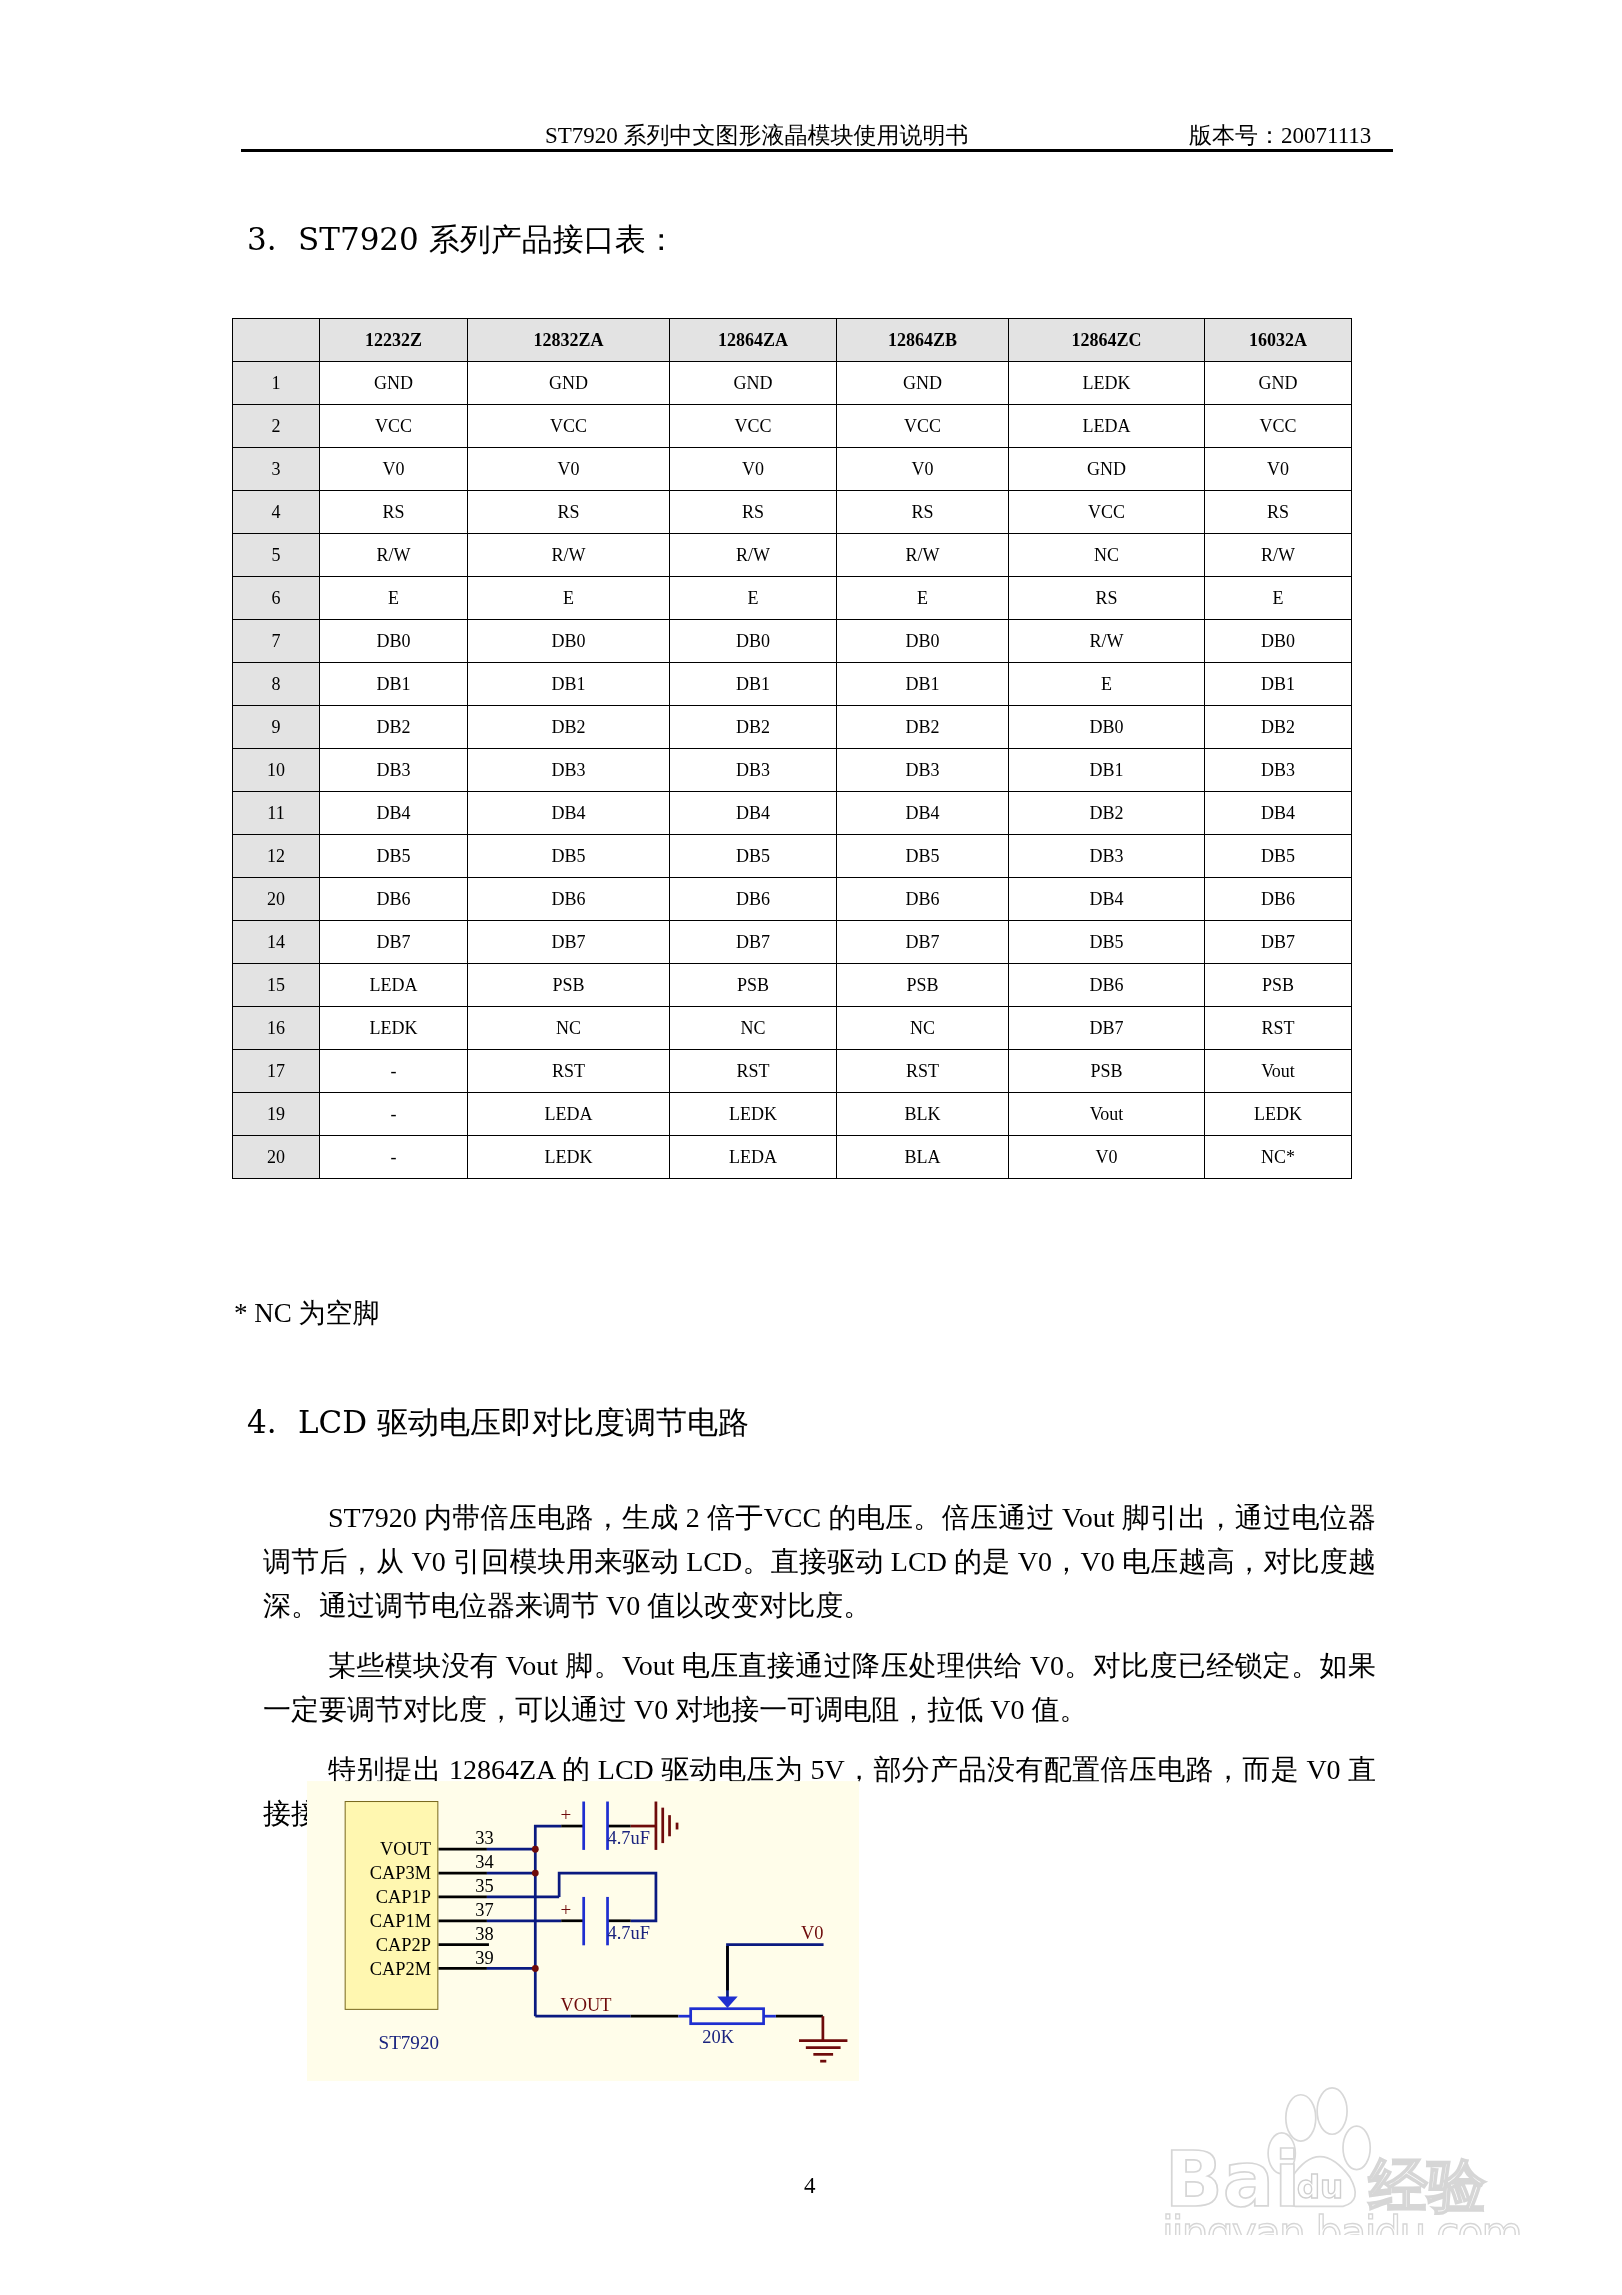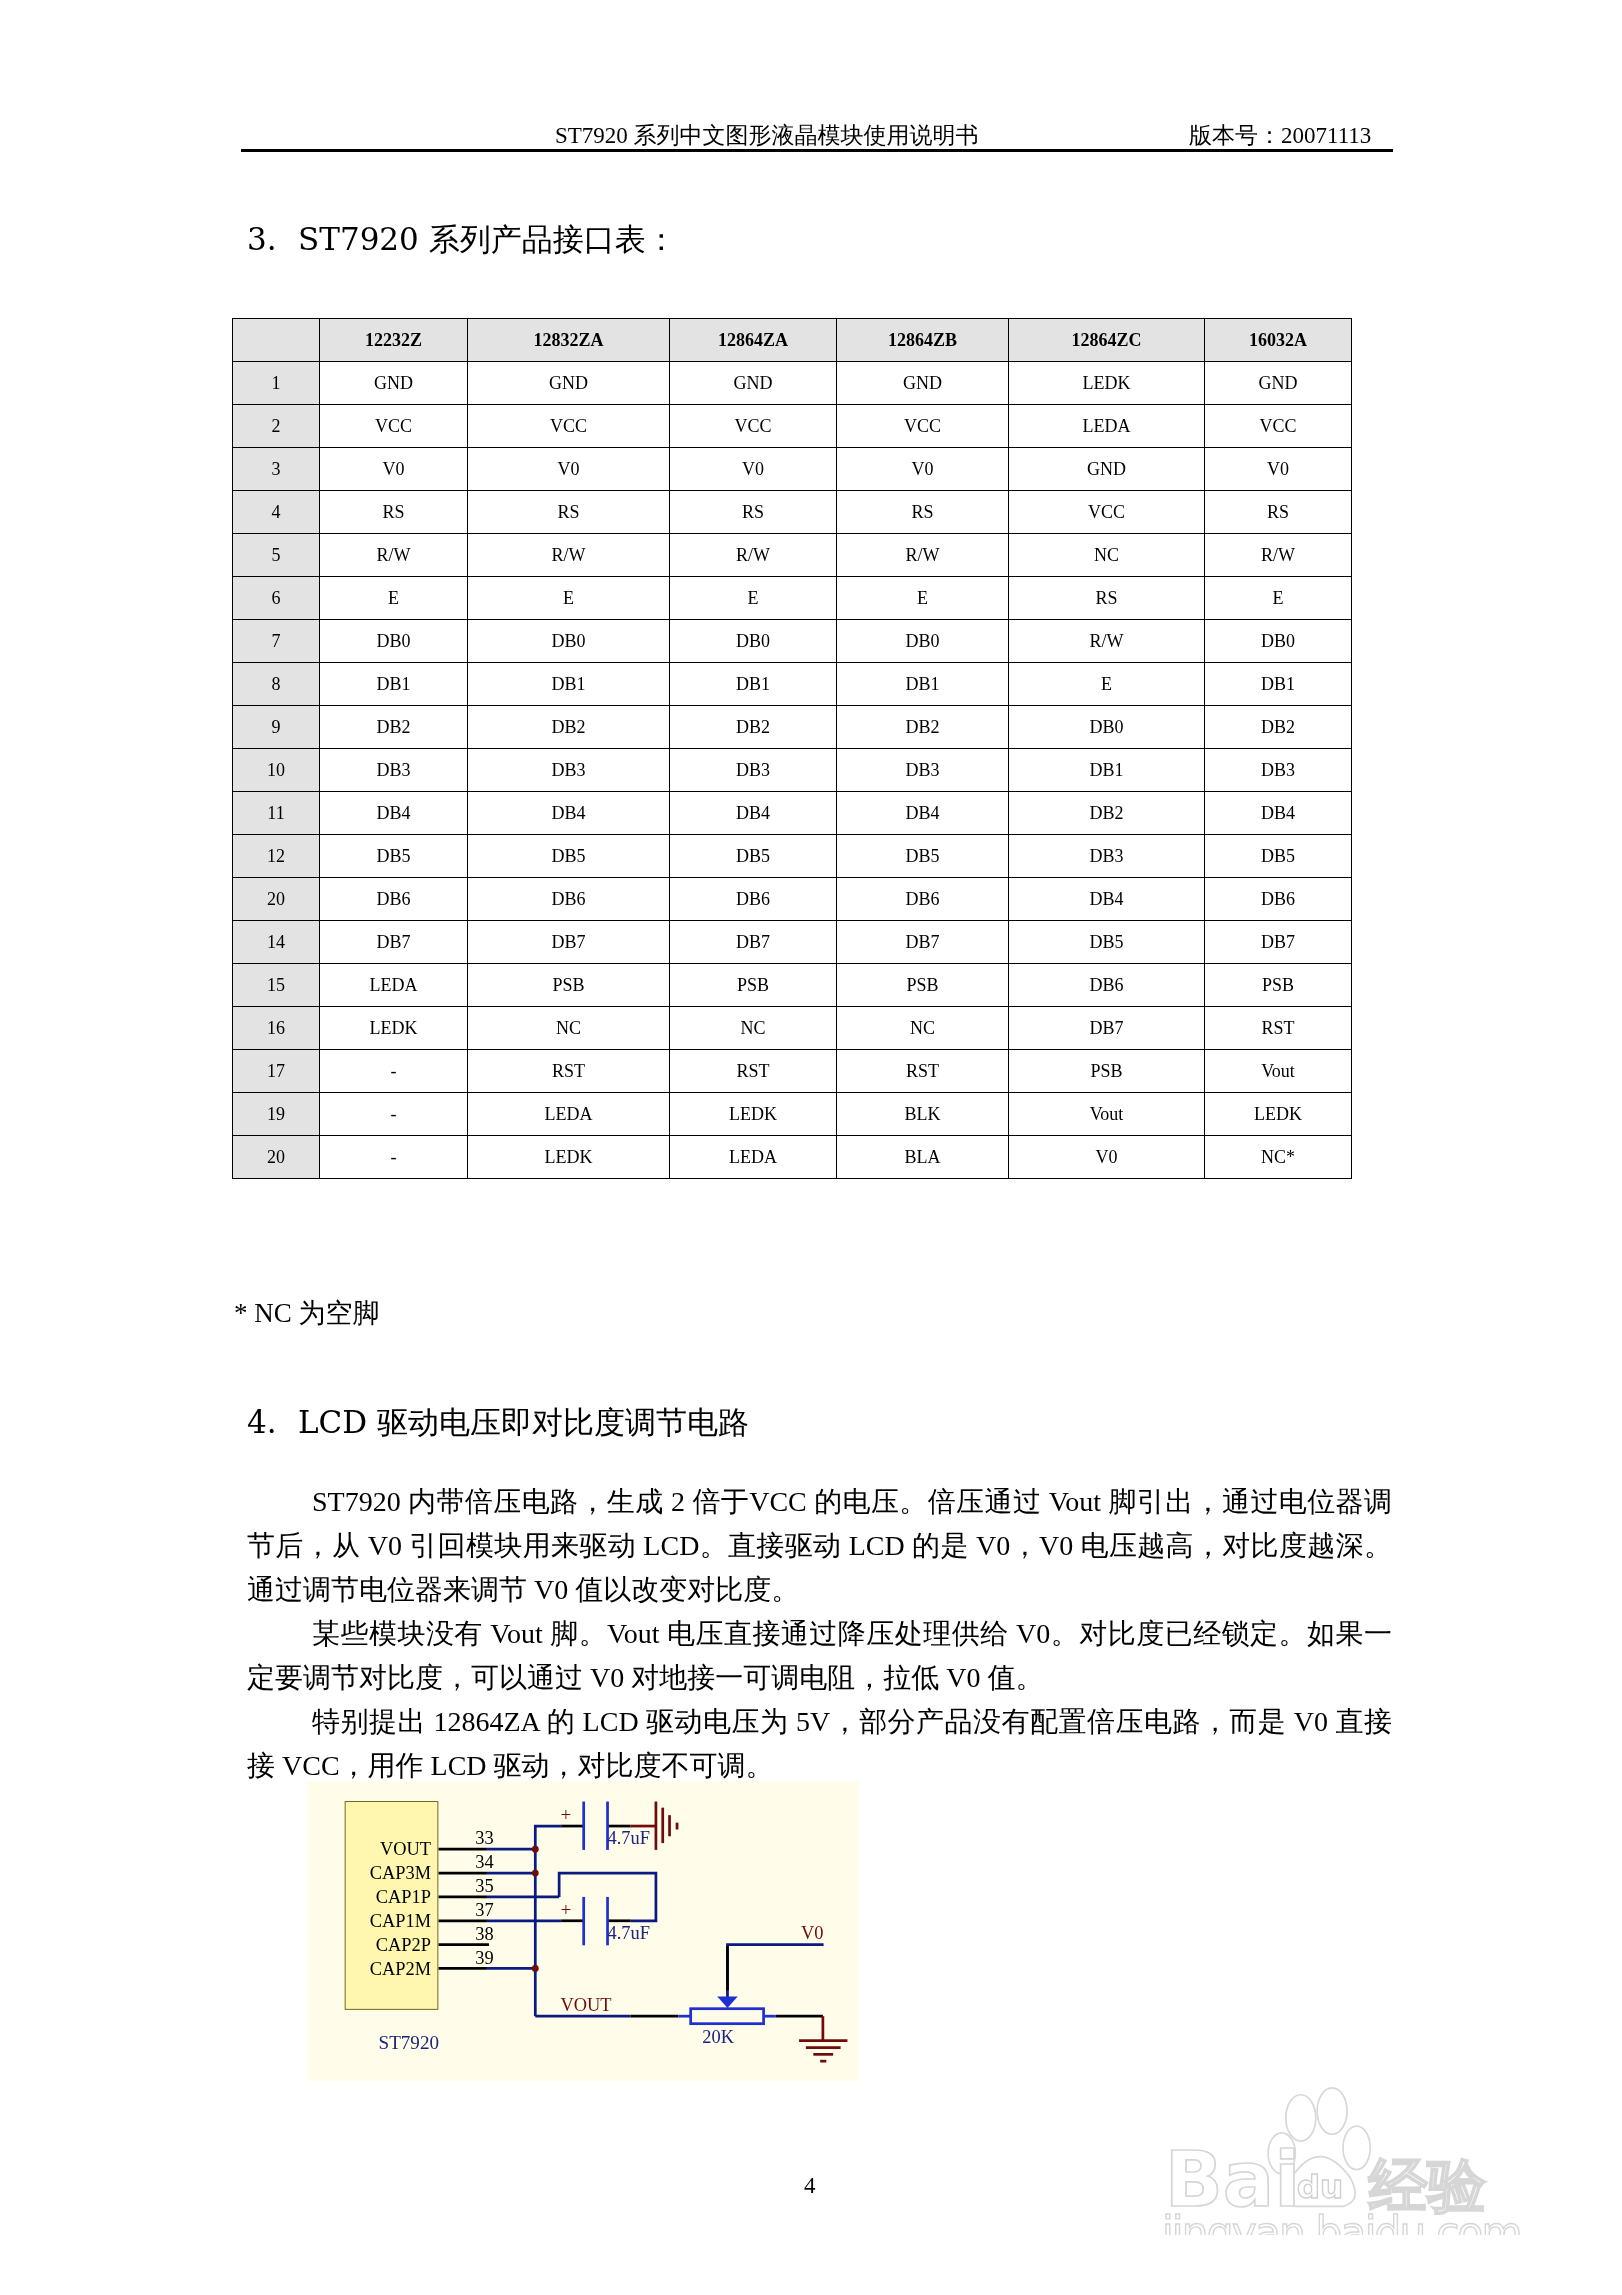--- a/index.html
+++ b/index.html
@@ -2,21 +2,21 @@
 <html style="font-size:11px"><head>
 <meta charset="utf-8">
 <style>
   html, body { margin: 0; padding: 0; background: #ffffff; }
   body {
     width: 1623px; height: 2295px; position: relative; overflow: hidden;
     font-family: "DejaVu Serif", "Liberation Serif", serif;
     color: #000;
   }
   .abs { position: absolute; }
-  .header-title { left: 545px; top: 120px; font-size: 23px; white-space: nowrap; font-family: "Liberation Serif", "DejaVu Serif", serif; margin-left: 10px; }
+  .header-title { left: 545px; top: 120px; font-size: 23px; white-space: nowrap; font-family: "Liberation Serif", "DejaVu Serif", serif; }
   .header-version { left: 1189px; top: 120px; font-size: 23px; white-space: nowrap; font-family: "Liberation Serif", "DejaVu Serif", serif; }
   .header-rule { left: 241px; top: 149px; width: 1152px; height: 3.4px; background: #000; }
 
   .section-title { font-size: 31px; white-space: nowrap; font-family: "DejaVu Serif", "Liberation Serif", serif; }
   .section-title .num { display: inline-block; width: 51px; }
 
   table.pins {
     position: absolute; left: 232px; top: 318px;
     border-collapse: collapse; table-layout: fixed;
     font-family: "Liberation Serif", "DejaVu Serif", serif; font-size: 18px; padding-left: 12px;
@@ -27,21 +27,21 @@
   table.pins th { background: #e3e3e3; font-weight: bold; }
   table.pins td.pin-no { background: #e3e3e3; }
   table.pins th.corner { background: #e3e3e3; }
 
   .footnote { left: 234px; top: 1295px; font-size: 27px; white-space: nowrap; font-family: "Liberation Serif", "DejaVu Serif", serif; }
 
   .para {
     left: 247px; width: 1145px; font-size: 28px; line-height: 44px;
     font-family: "Liberation Serif", "DejaVu Serif", serif; text-align: justify;
   }
-  .para p { margin: 0; text-indent: 65px; }
+  .para p { margin: 16px; text-indent: 65px; }
 
   .circuit { left: 307px; top: 1781px; width: 552px; height: 300px; }
 
   .page-number { left: 804px; top: 2173px; font-size: 23px; font-family: "Liberation Serif", "DejaVu Serif", serif; }
 
   .watermark { left: 1152px; top: 2058px; width: 382px; height: 177px; }
 </style>
 </head>
 <body>
 

